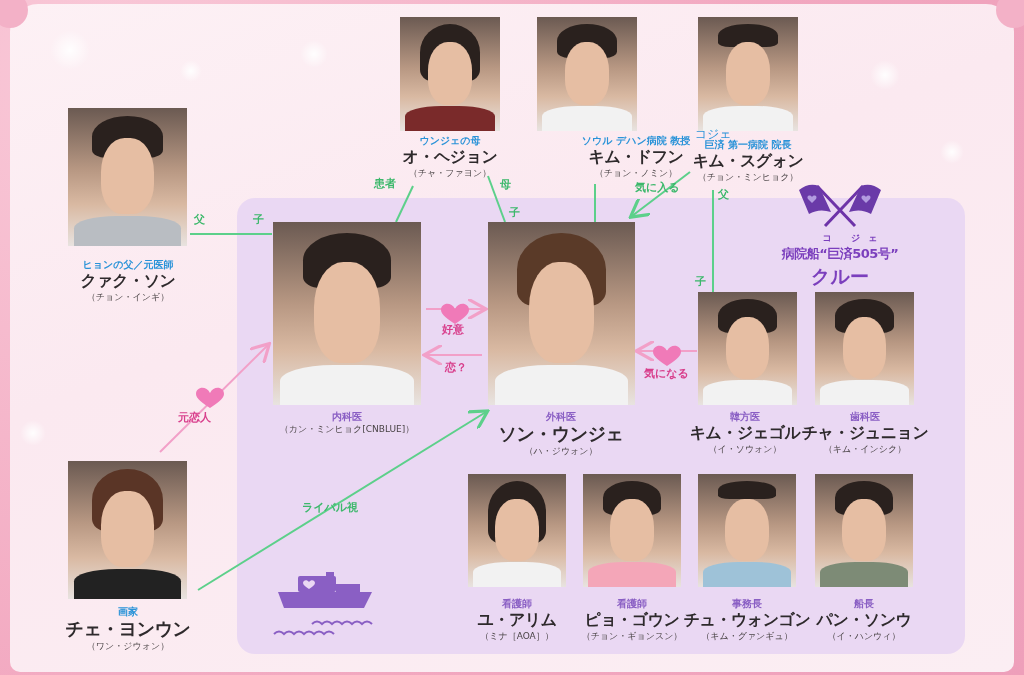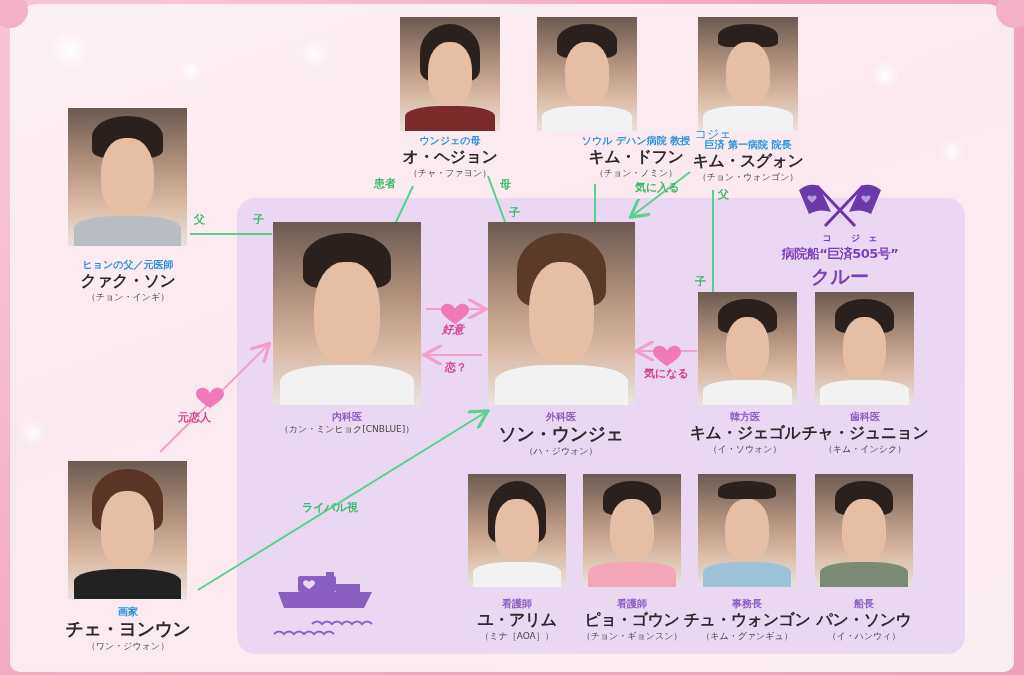--- a/index.html
+++ b/index.html
@@ -151,21 +151,21 @@
 </svg>
 
 <div class="lbl green" style="left:194px;top:212px;">父</div>
 <div class="lbl green" style="left:253px;top:212px;">子</div>
 <div class="lbl green" style="left:374px;top:176px;">患者</div>
 <div class="lbl green" style="left:500px;top:177px;">母</div>
 <div class="lbl green" style="left:509px;top:205px;">子</div>
 <div class="lbl green" style="left:635px;top:180px;">気に入る</div>
 <div class="lbl green" style="left:718px;top:187px;">父</div>
 <div class="lbl green" style="left:695px;top:274px;">子</div>
-<div class="lbl pink" style="left:442px;top:322px;font-style:italic;">好意</div>
+<div class="lbl pink" style="left:442px;top:322px;">好意</div>
 <div class="lbl pink" style="left:445px;top:360px;">恋？</div>
 <div class="lbl pink" style="left:644px;top:366px;">気になる</div>
 <div class="lbl pink" style="left:178px;top:410px;">元恋人</div>
 <div class="lbl green" style="left:302px;top:500px;">ライバル視</div>
 
 <svg style="position:absolute;left:272px;top:570px;" width="110" height="70" viewBox="0 0 110 70">
   <rect x="26" y="6" width="38" height="16" rx="2" fill="#8a5fc4"></rect>
   <rect x="54" y="2" width="8" height="6" fill="#8a5fc4"></rect>
   <rect x="64" y="14" width="24" height="8" fill="#8a5fc4"></rect>
   <path d="M6 22 L100 22 L92 38 L12 38 Z" fill="#8a5fc4"></path>
@@ -255,21 +255,21 @@
 <div class="person" style="left:588px;top:134px;margin-left:48px;">
   <div class="role blue">ソウル デハン病院 教授</div>
   <div class="name">キム・ドフン</div>
   <div class="actor">（チョン・ノミン）</div>
 </div>
 
 <div class="person" style="left:748px;top:130px;">
   <span class="ruby">コジェ</span>
   <div class="role blue">巨済 第一病院 院長</div>
   <div class="name">キム・スグォン</div>
-  <div class="actor">（チョン・ウォンゴン）</div>
+  <div class="actor">（チョン・ミンヒョク）</div>
 </div>
 
 <div class="person" style="left:347px;top:410px;">
   <div class="role purple">内科医</div>
   <div class="actor">（カン・ミンヒョク[CNBLUE]）</div>
 </div>
 
 <div class="person" style="left:561px;top:410px;">
   <div class="role purple">外科医</div>
   <div class="name large">ソン・ウンジェ</div>

